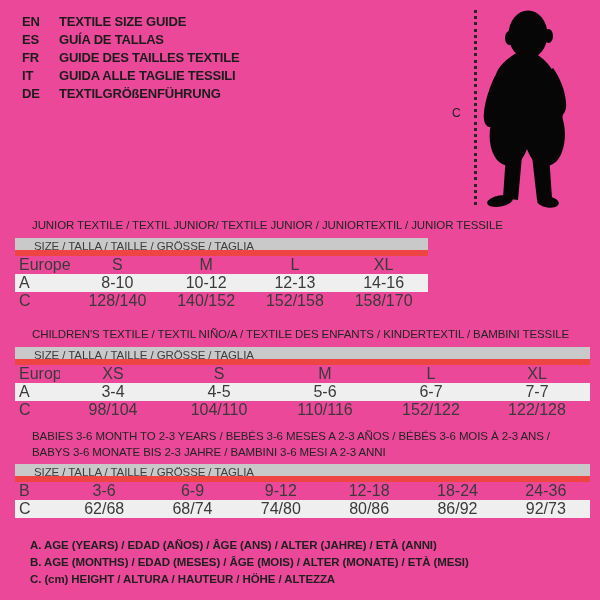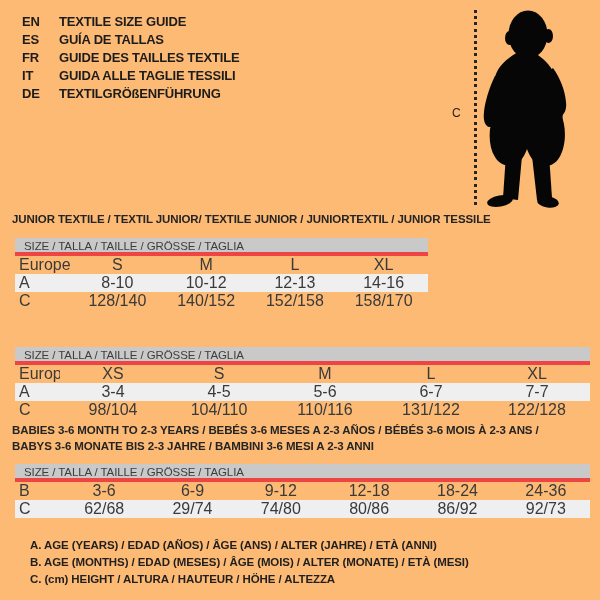--- a/index.html
+++ b/index.html
@@ -1,37 +1,37 @@
 <!DOCTYPE html>
 <html><head>
 <meta charset="utf-8">
 <style>
   * { margin:0; padding:0; box-sizing:border-box; }
   html,body { width:600px; height:600px; background:#ffffff;
     font-family:"Liberation Sans", sans-serif; color:#3a3a3a; }
-  .page { position:relative; width:600px; height:600px; background:#fdba74; overflow:hidden; }
+  .page { position:relative; width:600px; height:600px; background:#ec4899; overflow:hidden; }
 
   
   .lang-list { position:absolute; left:22px; top:13px; }
   .lang-row { display:flex; height:18px; line-height:18px; }
   .lang-code { width:37px; font-size:13px; font-weight:bold; color:#1c1c1c; letter-spacing:-0.2px; }
   .lang-label { font-size:13px; font-weight:bold; color:#1c1c1c; letter-spacing:-0.2px; }
 
   
   .dashline { position:absolute; left:474px; top:10px; width:3px; height:196px;
     background:repeating-linear-gradient(to bottom,#262626 0 3px,transparent 3px 6.2px); }
   .measure-label { position:absolute; left:452px; top:106px; font-size:12px; color:#1f1f1f; }
   .baby { position:absolute; left:480px; top:8px; width:105px; height:202px; }
 
   
-  .section-title { position:absolute; left:12px; font-size:11.5px; font-weight:bold;
-    color:#242424; letter-spacing:-0.1px; line-height:15.5px; }
+  .section-title { position:absolute; left:32px; font-size:11.5px; font-weight:normal;
+    color:#242424; letter-spacing:-0.1px; line-height:15.5px;margin-top:6px; }
   .bar { position:absolute; left:15px; height:18px; background:#c9c9c9;
-    border-bottom:4px solid #ef4444; font-size:11.5px; color:#3d3d3d;
-    line-height:17px; padding-left:9px; letter-spacing:-0.1px; }
+    border-bottom:6px solid #ef4444; font-size:11.5px; color:#3d3d3d;
+    line-height:17px; padding-left:19px; letter-spacing:-0.1px; }
   table { position:absolute; left:15px; border-collapse:collapse; table-layout:fixed; }
   td { height:17px; font-size:16px; color:#3a3a3a; text-align:center; padding:0;
     white-space:nowrap; overflow:hidden; }
   td.row-label { text-align:left; padding-left:4px; }
   tr:nth-child(even) td { background:#efefef; }
 
   .t1-bar { top:238px; width:413px; } .t1 { top:256px; width:413px; }
   .s1-title { top:212px; }
   .s2-title { top:321px; }
   .t2-bar { top:347px; width:575px; } .t2 { top:365px; width:575px; }
@@ -117,20 +117,21 @@
       <tr>
         <td class="row-label">C</td>
         <td>128/140</td>
         <td>140/152</td>
         <td>152/158</td>
         <td>158/170</td>
       </tr>
     </tbody>
   </table>
 
+  <div class="section-title s2-title">CHILDREN'S TEXTILE / TEXTIL NIÑO/A / TEXTILE DES ENFANTS / KINDERTEXTIL / BAMBINI TESSILE</div>
   <div class="bar t2-bar">SIZE / TALLA / TAILLE / GRÖSSE / TAGLIA</div>
   <table class="t2">
     <colgroup>
         <col style="width:45px">
         <col>
         <col>
         <col>
         <col>
         <col>
       </colgroup>
@@ -149,21 +150,21 @@
         <td>4-5</td>
         <td>5-6</td>
         <td>6-7</td>
         <td>7-7</td>
       </tr>
       <tr>
         <td class="row-label">C</td>
         <td>98/104</td>
         <td>104/110</td>
         <td>110/116</td>
-        <td>131/122</td>
+        <td>152/122</td>
         <td>122/128</td>
       </tr>
     </tbody>
   </table>
 
   <div class="section-title s3-title">
     <div>BABIES 3-6 MONTH TO 2-3 YEARS / BEBÉS 3-6 MESES A 2-3 AÑOS / BÉBÉS 3-6 MOIS À 2-3 ANS /</div>
     <div>BABYS 3-6 MONATE BIS 2-3 JAHRE / BAMBINI 3-6 MESI A 2-3 ANNI</div>
   </div>
   <div class="bar t3-bar">SIZE / TALLA / TAILLE / GRÖSSE / TAGLIA</div>
@@ -183,21 +184,21 @@
         <td>3-6</td>
         <td>6-9</td>
         <td>9-12</td>
         <td>12-18</td>
         <td>18-24</td>
         <td>24-36</td>
       </tr>
       <tr>
         <td class="row-label">C</td>
         <td>62/68</td>
-        <td>29/74</td>
+        <td>68/74</td>
         <td>74/80</td>
         <td>80/86</td>
         <td>86/92</td>
         <td>92/73</td>
       </tr>
     </tbody>
   </table>
 
   <div class="footnotes">
     <div class="footnote">A. AGE (YEARS) / EDAD (AÑOS) / ÂGE (ANS) / ALTER (JAHRE) / ETÀ (ANNI)</div>

